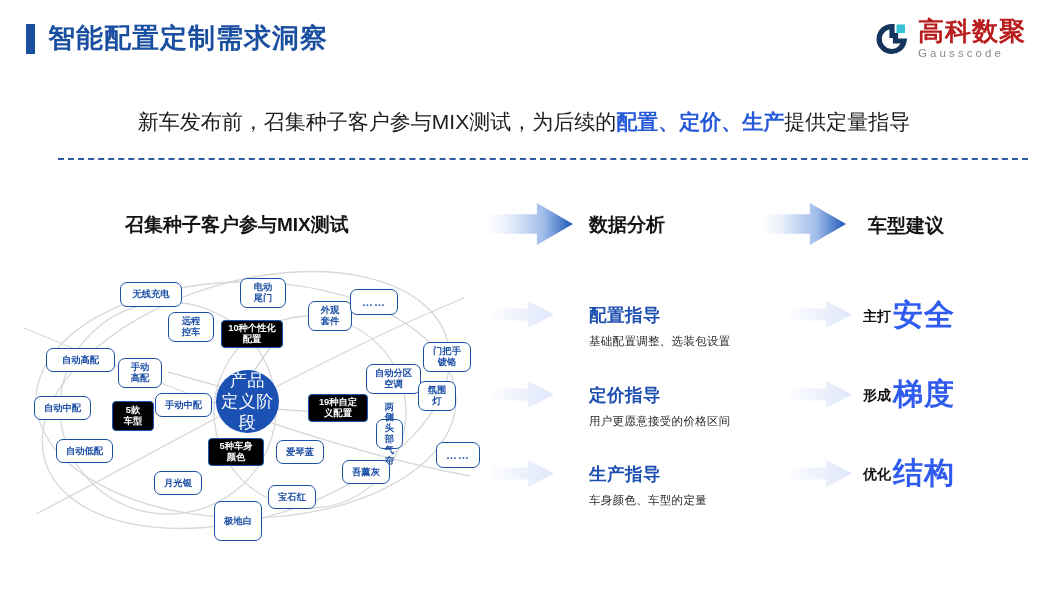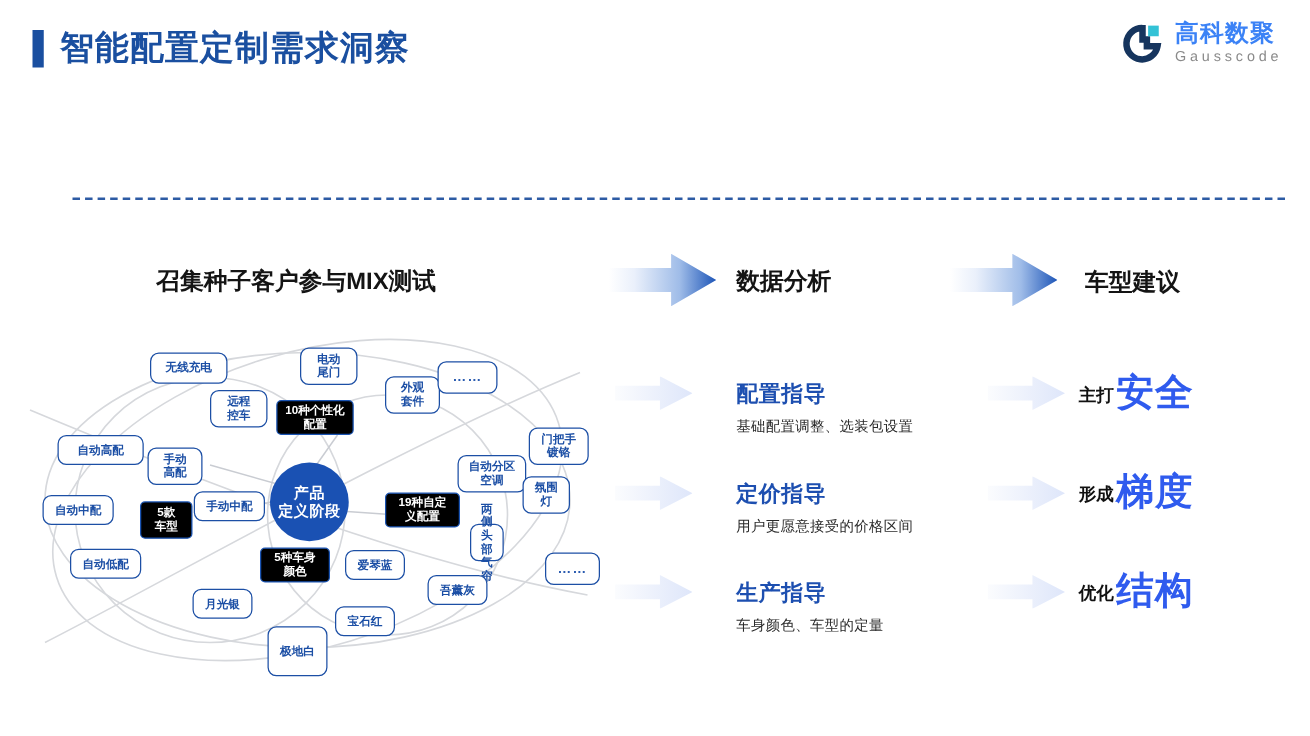--- a/index.html
+++ b/index.html
@@ -18,21 +18,21 @@
     width: 9px; height: 30px; background: #1a4fa0;
   }
   .page-title {
     position: absolute; left: 48px; top: 20px;
     font-size: 27px; font-weight: bold; color: #1a4fa0;
     letter-spacing: 1px; white-space: nowrap;
   }
   .logo { position: absolute; right: 22px; top: 18px; display: flex; align-items: center; gap: 9px; }
   .logo-mark { position: relative; width: 36px; height: 34px; flex: none; }
   .logo-text { display: flex; flex-direction: column; line-height: 1; }
-  .logo-cn { font-size: 19px; font-weight: bold; color: #3b82f6; letter-spacing: 1px; }
+  .logo-cn { font-size: 26px; font-weight: bold; color: #b91c1c; letter-spacing: 1px; }
   .logo-en { font-size: 11.5px; color: #8a8a8a; letter-spacing: 3.1px; margin-top: 4px; }
 
   
   .subtitle {
     position: absolute; left: 0; top: 108px; width: 1048px;
     text-align: center; font-size: 21px; color: #1c1c1c; white-space: nowrap;
   }
   .subtitle .hi { color: #2559d8; font-weight: bold; }
   .divider {
     position: absolute; left: 58px; top: 158px; width: 970px; height: 0;
@@ -97,21 +97,21 @@
     line-height: 1.16; padding: 2px 4px; white-space: pre-line;
   }
   .node.solid {
     background: #000000; border-color: #1a54b4; color: #ffffff;
     border-radius: 4px; font-size: 9.3px;
   }
   .node.ellipsis { color: #2a5bb0; font-size: 11px; letter-spacing: 1px; }
   .hub {
     position: absolute; border-radius: 50%; background: #1a51b3; color: #fff;
     display: flex; align-items: center; justify-content: center; text-align: center;
-    font-size: 12px; font-weight: bold; line-height: 1.25; white-space: pre-line;
+    font-size: 17px; font-weight: normal; line-height: 1.25; white-space: pre-line;
     letter-spacing: 0.5px;
   }
 </style>
 </head>
 <body>
 
 <div id="slide">
 
   <div class="header">
     <div class="title-bar"></div>
@@ -124,20 +124,23 @@
           <rect x="23.5" y="2.5" width="8.5" height="8.5" fill="#33c2d6"></rect>
         </svg>
       </div>
       <div class="logo-text">
         <span class="logo-cn">高科数聚</span>
         <span class="logo-en">Gausscode</span>
       </div>
     </div>
   </div>
 
+  <div class="subtitle">
+    <span>新车发布前，召集种子客户参与MIX测试，为后续的</span><span class="hi">配置、定价、生产</span><span>提供定量指导</span>
+  </div>
   <div class="divider"></div>
 
   <div class="col-head" id="head-1">召集种子客户参与MIX测试</div>
   <div class="big-arrow" id="big-arrow-1"></div>
   <div class="col-head" id="head-2">数据分析</div>
   <div class="big-arrow" id="big-arrow-2"></div>
   <div class="col-head" id="head-3">车型建议</div>
 
   <div class="mid-row" id="mid-row-1">
     <div class="mid-title">配置指导</div>

